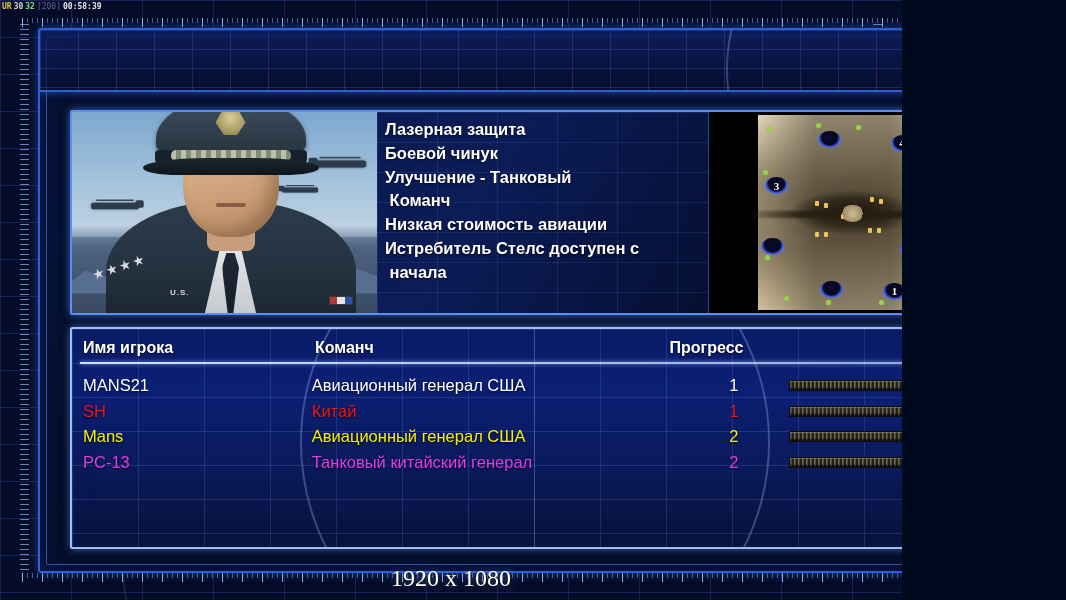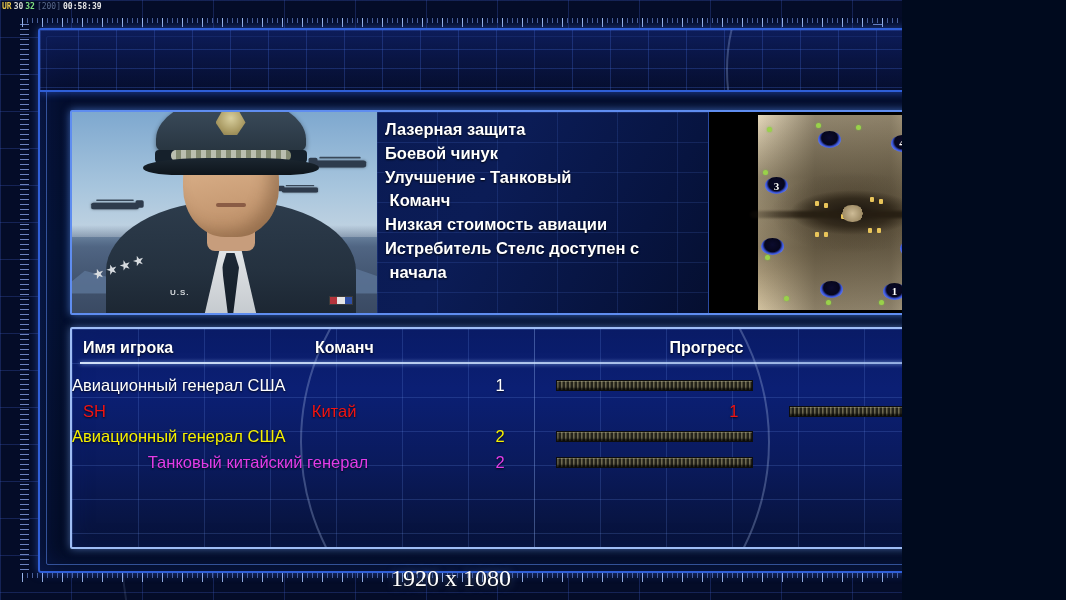--- a/index.html
+++ b/index.html
@@ -532,43 +532,46 @@
       <div class="ptable">
         <div class="prow hrow">
           <div class="c-name">Имя игрока</div>
           <div class="c-team">Команч</div>
           <div class="c-prog">Прогресс</div>
         </div>
       </div>
       <div class="hdr-underline"></div>
       <div class="ptable" id="rows-host">
           <div class="prow drow">
+            <div class="c-name" style="color: rgb(255, 255, 255);">MANS21</div>
             <div class="c-army" style="color: rgb(255, 255, 255);">Авиационный генерал США</div>
             <div class="c-team" style="color: rgb(255, 255, 255);">1</div>
             <div class="c-prog">
               <div class="bar" style="width: 197px;"></div>
             </div>
           </div>
           <div class="prow drow">
             <div class="c-name" style="color: rgb(240, 20, 20);">SH</div>
             <div class="c-army" style="color: rgb(240, 20, 20);">Китай</div>
             <div class="c-team" style="color: rgb(240, 20, 20);">1</div>
             <div class="c-prog">
               <div class="bar" style="width: 197px;"></div>
             </div>
           </div>
           <div class="prow drow">
+            <div class="c-name" style="color: rgb(245, 240, 0);">Mans</div>
             <div class="c-army" style="color: rgb(245, 240, 0);">Авиационный генерал США</div>
             <div class="c-team" style="color: rgb(245, 240, 0);">2</div>
             <div class="c-prog">
               <div class="bar" style="width: 197px;"></div>
             </div>
           </div>
           <div class="prow drow">
-            <div class="c-army" style="color: rgb(226, 60, 232); text-align: center;">Танковый китайский генерал</div>
+            <div class="c-name" style="color: rgb(226, 60, 232);">PC-13</div>
+            <div class="c-army" style="color: rgb(226, 60, 232);">Танковый китайский генерал</div>
             <div class="c-team" style="color: rgb(226, 60, 232);">2</div>
             <div class="c-prog">
               <div class="bar" style="width: 197px;"></div>
             </div>
           </div>
         </div>
     </div>
 
   </div>
 

